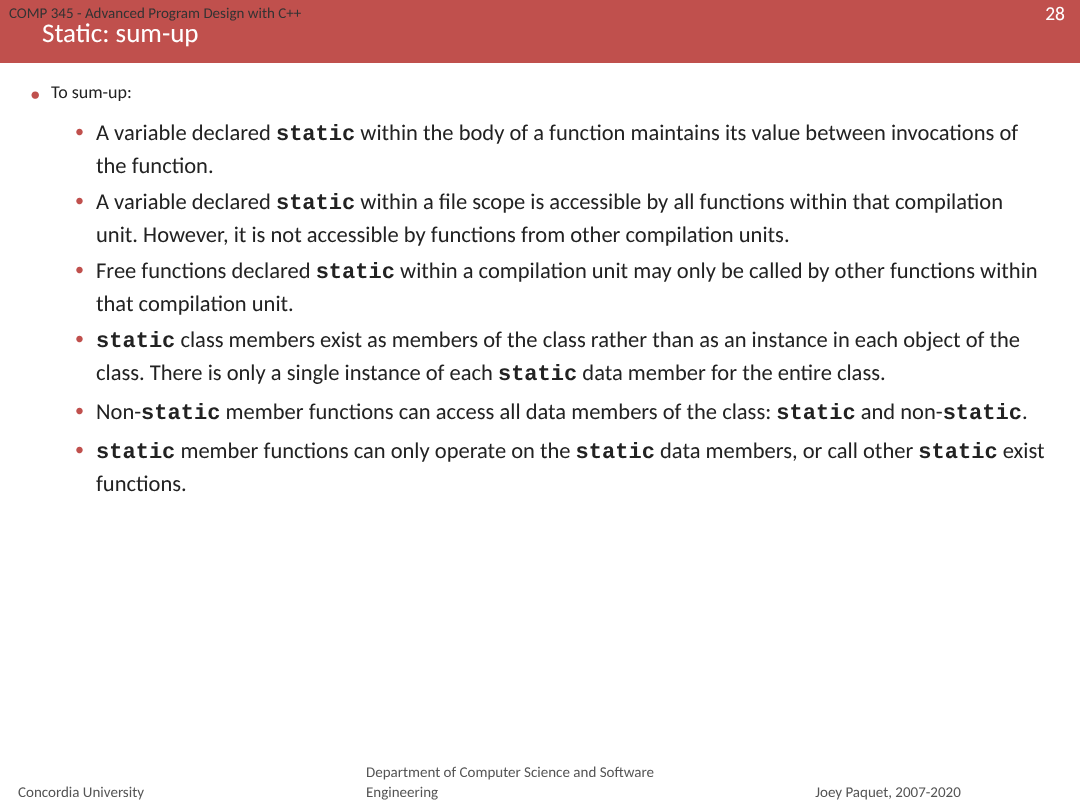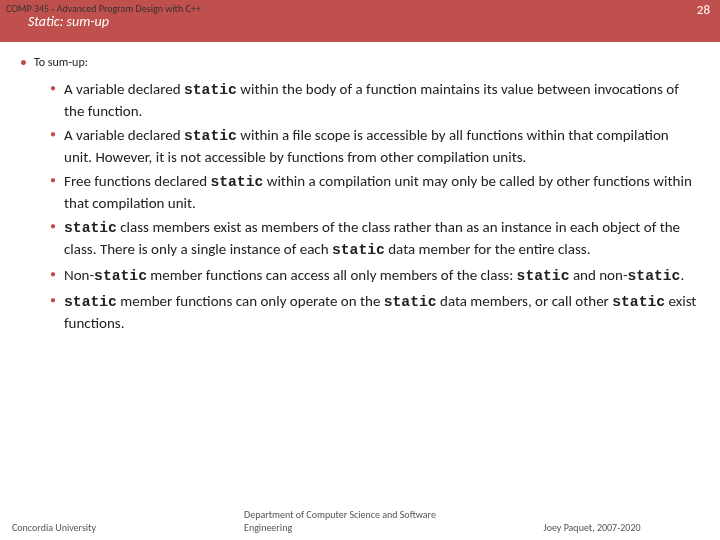--- a/index.html
+++ b/index.html
@@ -1,21 +1,21 @@
 <!DOCTYPE html>
 <html><head>
 <meta charset="utf-8">
 <style>
   * { margin: 0; padding: 0; box-sizing: border-box; }
   html, body { width: 720px; height: 540px; font-family: "Segoe UI", Calibri, Arial, sans-serif; background: #fff; color: #222; }
   .slide { width: 720px; height: 540px; position: relative; display: flex; flex-direction: column; }
   .header-bar { background: #c0504d; color: #fff; height: 42px; position: relative; }
   .course-title { position: absolute; top: 2px; left: 6px; font-size: 10px; color: #333; }
   .slide-number { position: absolute; top: 2px; right: 10px; font-size: 13px; color: #fff; }
-  .slide-title { font-size: 14px; font-weight: 400; padding: 4px 0 0 28px; line-height: 36px; font-style: italic; }
+  .slide-title { font-size: 18px; font-weight: 400; padding: 4px 0 0 28px; line-height: 36px; }
   .content { flex: 1; padding: 12px 20px 0 20px; font-size: 15px; line-height: 1.35; }
   .bullet-l1 { display: flex; margin-bottom: 6px; }
   .bullet-l1 .dot { width: 14px; flex-shrink: 0; color: #c0504d; font-size: 14px; }
   .bullet-l1 .txt { font-size: 12px; }
   .sub-list { padding-left: 30px; }
   .bullet-l2 { display: flex; margin-bottom: 4px; }
   .bullet-l2 .dot { width: 14px; flex-shrink: 0; color: #c0504d; font-size: 12px; line-height: 1.6; }
   .bullet-l2 .txt { font-size: 15px; }
   .kw { font-family: Consolas, "Courier New", monospace; font-weight: bold; font-size: 0.98em; margin-top: 32px; }
   .footer { display: flex; justify-content: space-between; align-items: flex-end; padding: 0 12px 6px 12px; font-size: 10px; color: #555; height: 24px; }
@@ -66,21 +66,21 @@
       <div class="bullet-l2">
         <span class="dot">•</span>
         <span class="txt">
           <span class="kw">static</span><span> class members exist as members of the class rather than as an instance in each object of the class. There is only a single instance of each </span><span class="kw">static</span><span> data member for the entire class.</span>
         </span>
       </div>
 
       <div class="bullet-l2">
         <span class="dot">•</span>
         <span class="txt">
-          <span>Non-</span><span class="kw">static</span><span> member functions can access all only members of the class: </span><span class="kw">static</span><span> and non-</span><span class="kw">static</span><span>.</span>
+          <span>Non-</span><span class="kw">static</span><span> member functions can access all data members of the class: </span><span class="kw">static</span><span> and non-</span><span class="kw">static</span><span>.</span>
         </span>
       </div>
 
       <div class="bullet-l2">
         <span class="dot">•</span>
         <span class="txt">
           <span class="kw">static</span><span> member functions can only operate on the </span><span class="kw">static</span><span> data members, or call other </span><span class="kw">static</span><span> exist functions.</span>
         </span>
       </div>
 

